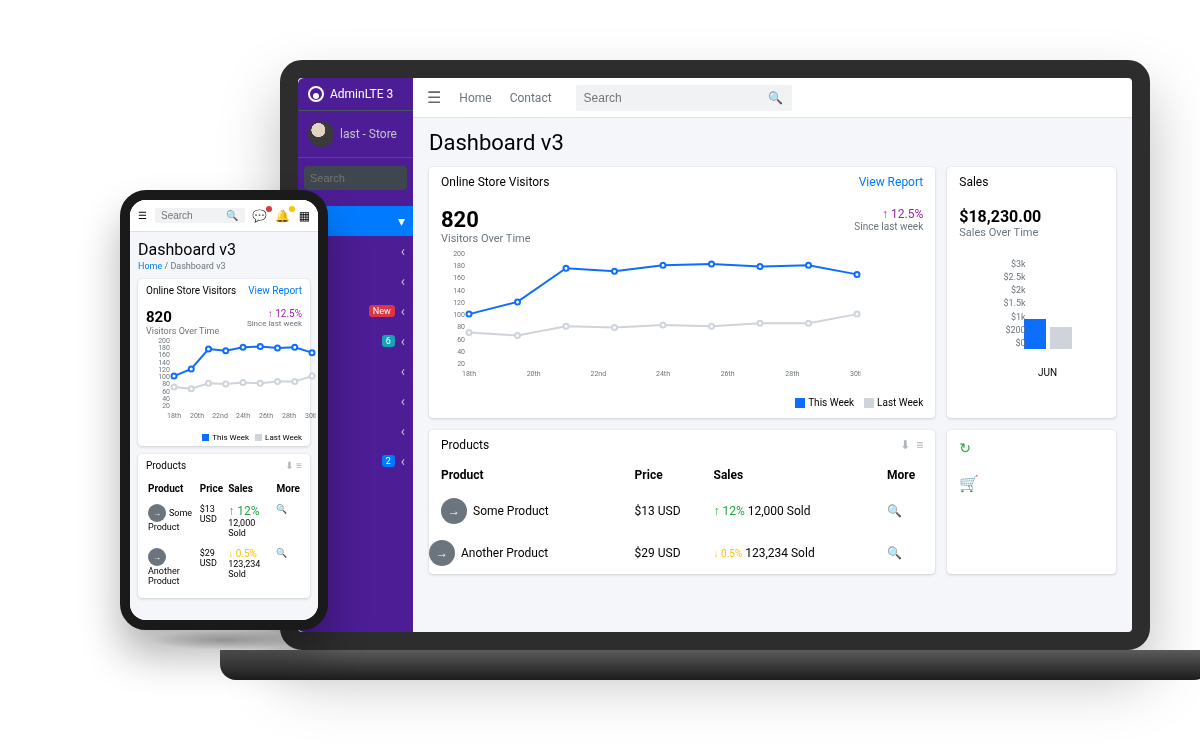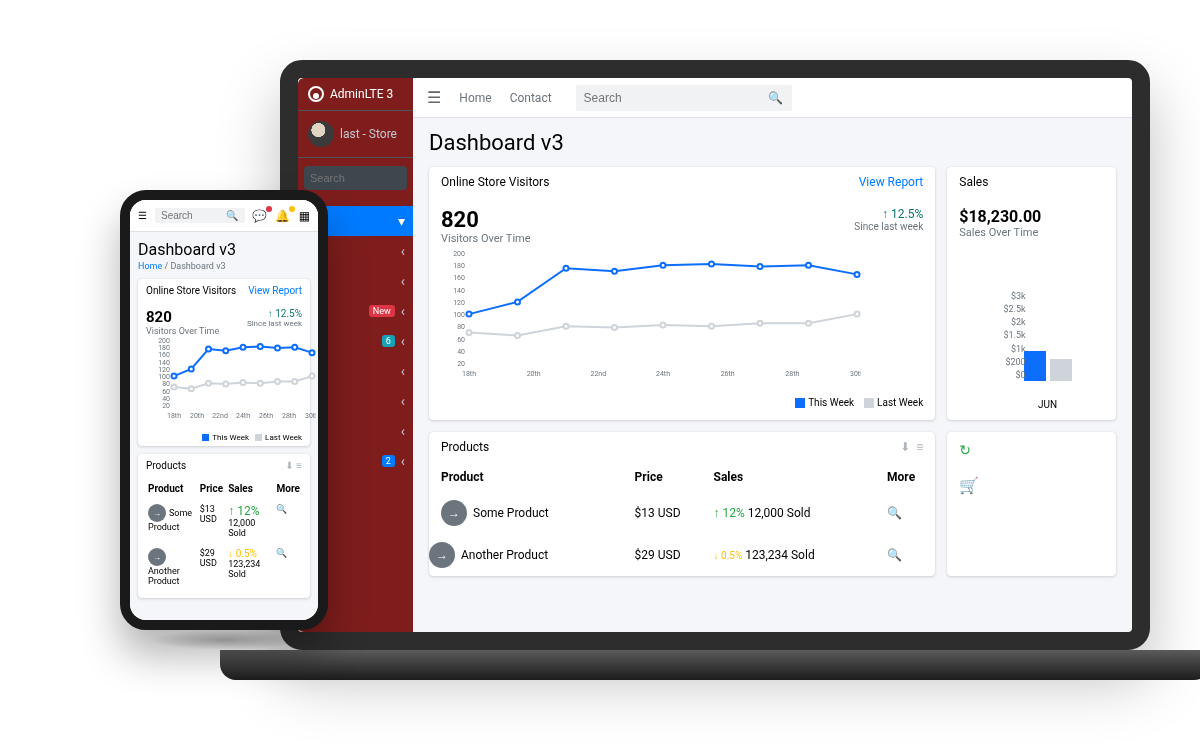--- a/index.html
+++ b/index.html
@@ -33,21 +33,21 @@
   .laptop-screen {
     position: absolute; inset: 18px;
     display: flex;
     background: #f4f6f9;
     overflow: hidden;
     border-radius: 6px;
   }
   
   .sidebar {
     width: 115px;
-    background: #7f1d1d;
+    background: #4c1d95;
     color: #c2c7d0;
     font-size: 12px;
     position: relative;
   }
   .brand {
     display: flex; align-items: center; gap: 6px;
     padding: 8px 10px;
     border-bottom: 1px solid #4b545c;
     color: #fff;
   }
@@ -124,31 +124,31 @@
     padding:8px 12px;
     display:flex; align-items:center; justify-content:space-between;
     font-size:12px;
   }
   .card-body{ padding:10px 12px; }
   .link{ color:#007bff; font-size:12px;}
   
   .stat-num{ font-size:22px; font-weight:700;}
   .stat-sub{ font-size:11px; color:#6c757d;}
   .delta{ font-size:12px;}
-  .delta.up{ color:#0f766e;}
+  .delta.up{ color:#a21caf;}
   .delta-note{ font-size:10px; color:#6c757d;}
   .chart-area{ margin-top:4px; }
   .legend{ display:flex; justify-content:flex-end; gap:10px; font-size:10px; padding:4px 12px 10px;}
   .legend-sw{ display:inline-block; width:10px; height:10px; vertical-align:middle; margin-right:3px;}
   .lg-this{ background:#0d6efd;}
   .lg-last{ background:#ced4da;}
   
   .sales-amount{ font-size:16px; font-weight:700;}
   .barwrap{ margin-top:20px; display:flex; flex-direction:column; align-items:center;}
-  .bars{ display:flex; align-items:flex-end; gap:4px; position:relative; height:90px;margin-top:32px;}
+  .bars{ display:flex; align-items:flex-end; gap:4px; position:relative; height:90px;}
   .axis-y{ position:absolute; left:-32px; top:0; bottom:0; width:34px;
            display:flex; flex-direction:column; justify-content:space-between;
            font-size:9px; color:#6c757d; text-align:right;}
   .axis-y div{ border-bottom:1px solid transparent;}
   .bar{ width:22px;}
   .bar.primary{ background:#0d6efd;}
   .bar.secondary{ background:#ced4da;}
   .bar-lab{ font-size:10px; margin-top:18px;}
   
   .card-tools{ color:#adb5bd; font-size:12px;}

